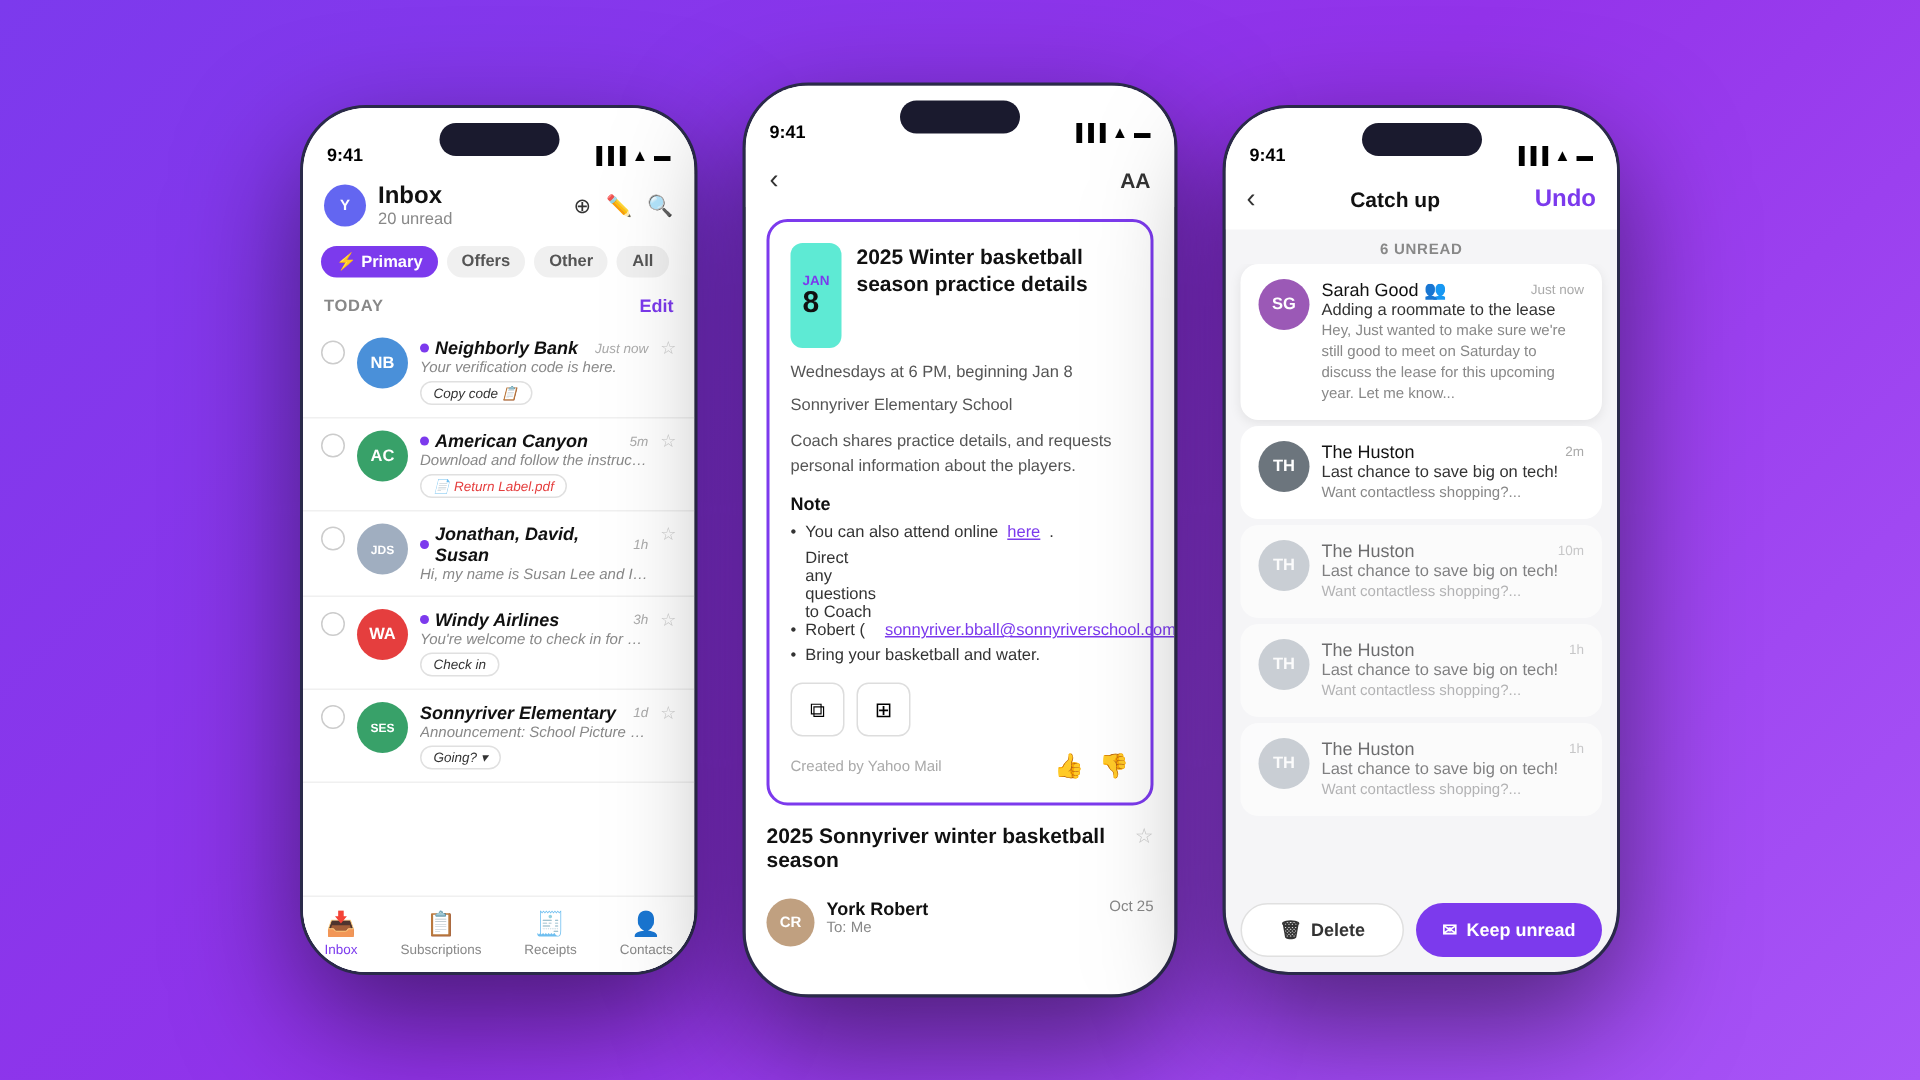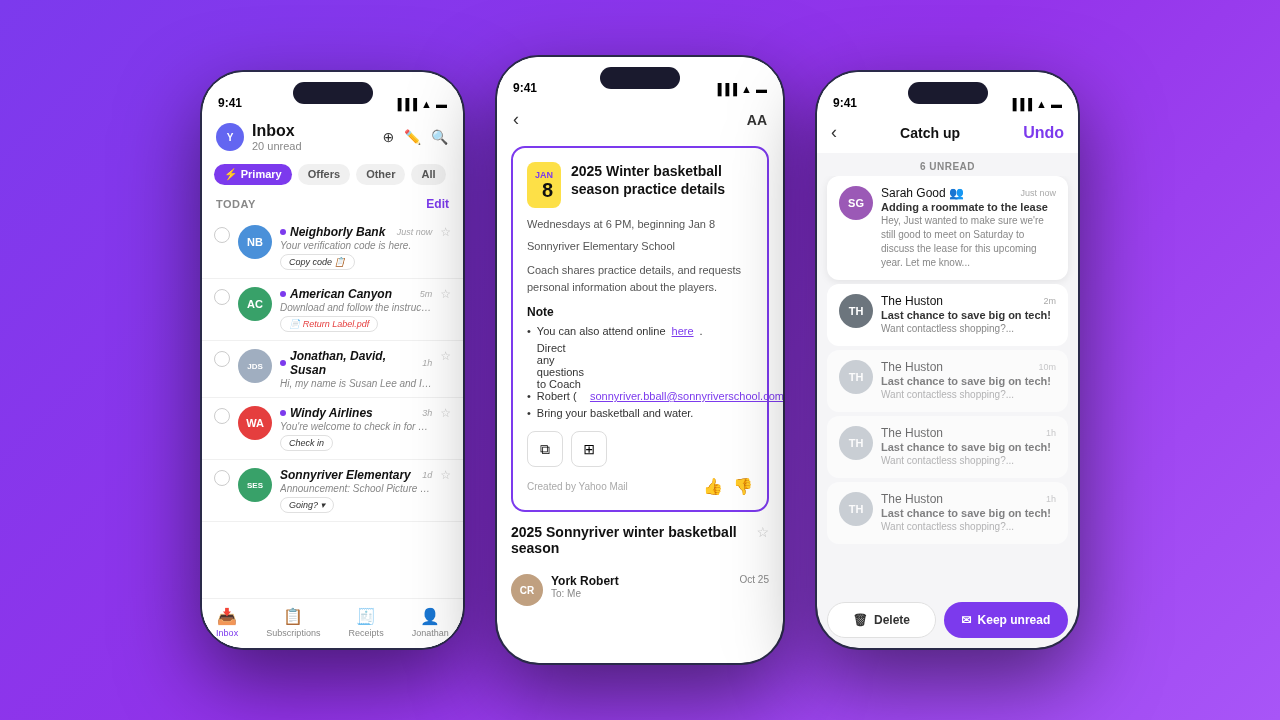--- a/index.html
+++ b/index.html
@@ -181,24 +181,24 @@
     .detail-content { flex: 1; overflow: hidden; padding: 8px 14px; }
     .smart-card {
       border: 2px solid #7c3aed;
       border-radius: 14px;
       padding: 14px;
       margin-bottom: 12px;
       background: white;
     }
     .card-header { display: flex; gap: 10px; align-items: flex-start; margin-bottom: 10px; }
     .date-box {
-      background: #fde047;
+      background: #5eead4;
       border-radius: 8px;
-      padding: 8px 8px;
-      text-align: right;
+      padding: 20px 8px;
+      text-align: left;
       min-width: 34px;
     }
     .date-month { font-size: 9px; color: #7c3aed; font-weight: 700; text-transform: uppercase; }
     .date-day { font-size: 20px; font-weight: 700; color: #111; line-height: 1; }
     .card-title { font-size: 14px; font-weight: 700; color: #111; line-height: 1.3; }
     .card-subtitle { font-size: 11px; color: #555; margin-bottom: 10px; }
     .card-body { font-size: 11px; color: #555; margin-bottom: 10px; line-height: 1.5; }
     .card-note-label { font-size: 12px; font-weight: 700; color: #111; margin-bottom: 6px; }
     .card-bullets { list-style: none; }
     .card-bullets li {
@@ -263,21 +263,21 @@
     }
     .catchup-item.featured { border: none; box-shadow: 0 2px 8px rgba(0,0,0,0.08); }
     .catchup-item.dimmed { opacity: 0.6; }
     .catchup-avatar {
       width: 34px; height: 34px; border-radius: 50%;
       display: flex; align-items: center; justify-content: center;
       font-size: 11px; font-weight: 700; color: white; flex-shrink: 0;
     }
     .catchup-content { flex: 1; min-width: 0; }
     .catchup-sender { font-size: 12px; font-weight: 400; color: #111; display: flex; align-items: center; gap: 4px; }
-    .catchup-subject { font-size: 11px; font-weight: 700; color: #333; margin-top: 1px; }
+    .catchup-subject { font-size: 11px; font-weight: 400; color: #333; margin-top: 1px; }
     .catchup-preview { font-size: 10px; color: #888; margin-top: 1px; line-height: 1.4; }
     .catchup-time { font-size: 9px; color: #aaa; flex-shrink: 0; }
     .group-icon { font-size: 12px; }
     .catchup-bottom {
       display: flex; gap: 8px; padding: 10px;
       background: transparent;
     }
     .delete-btn {
       flex: 1; background: white; border: 1px solid #e0e0e0;
       border-radius: 24px; padding: 10px; font-size: 12px; font-weight: 600;
@@ -427,21 +427,21 @@
         <div class="nav-item">
           <span class="nav-icon">📋</span>
           <span>Subscriptions</span>
         </div>
         <div class="nav-item">
           <span class="nav-icon">🧾</span>
           <span>Receipts</span>
         </div>
         <div class="nav-item">
           <span class="nav-icon">👤</span>
-          <span>Jonathan</span>
+          <span>Contacts</span>
         </div>
       </div>
     </div>
   </div>
 </div>
 
 <div class="phone phone2">
   <div class="dynamic-island"></div>
   <div class="phone-inner phone2-inner">
 

